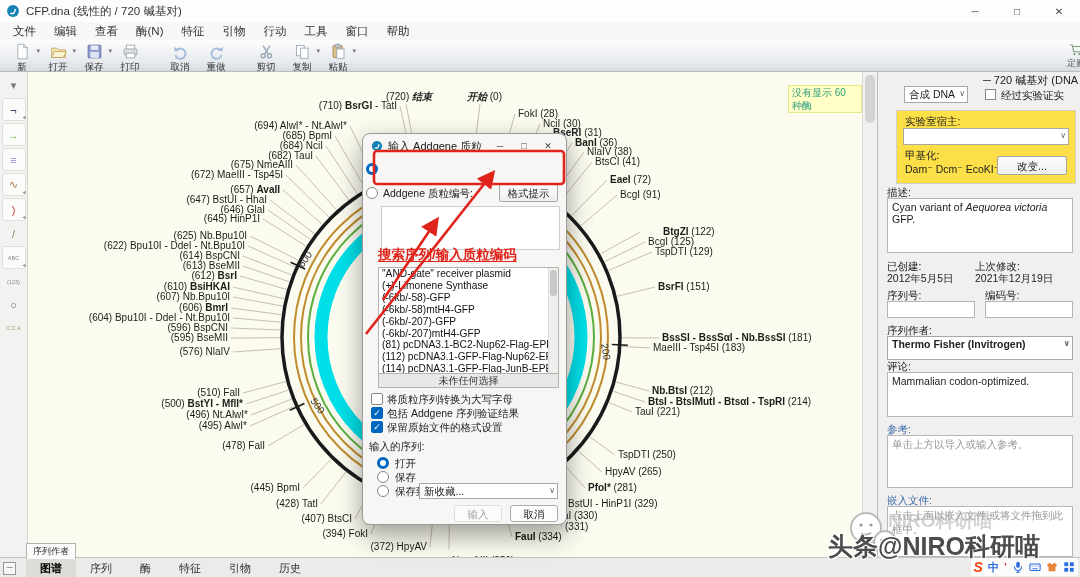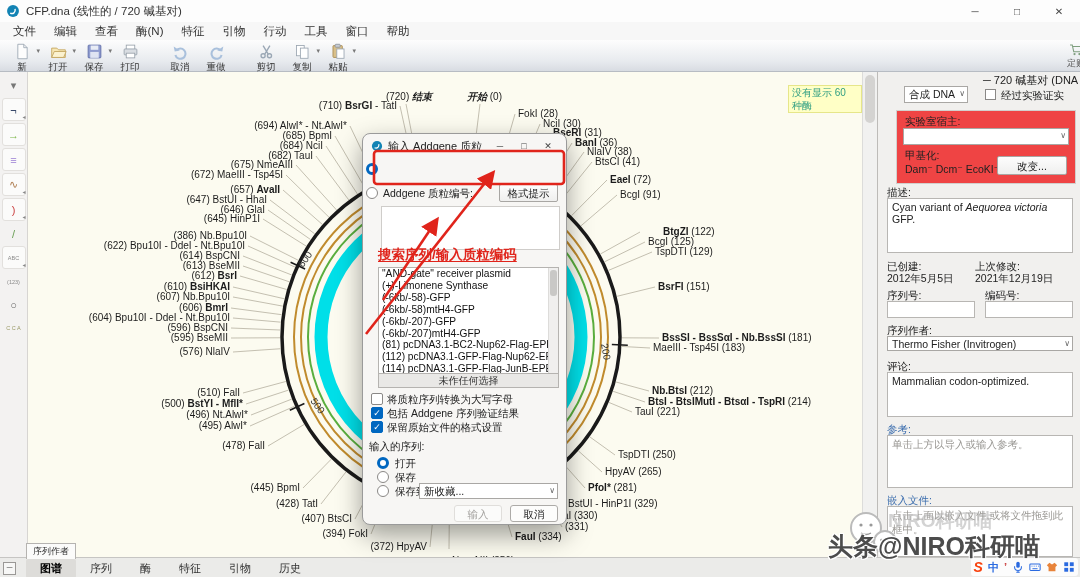--- a/index.html
+++ b/index.html
@@ -41,21 +41,21 @@
   #vscroll{position:absolute;left:862px;top:72px;width:15px;height:485px;background:#f1f1f0;border-left:1px solid #dcdcda;z-index:4;}
   #vscroll .thumb{position:absolute;left:2px;top:3px;width:10px;height:48px;background:#d4d3d1;border-radius:5px;}
   
   #panel{position:absolute;left:877px;top:72px;width:203px;height:485px;background:#f1f0ee;border-left:1px solid #bdbbb8;box-sizing:border-box;z-index:5;}
   #panel .plabel{position:absolute;font-size:10.5px;color:#222;white-space:nowrap;}
   #panel .bluelabel{color:#3a6cad;}
   .pbox{position:absolute;background:#fff;border:1px solid #b8b6b3;box-sizing:border-box;font-size:10.5px;padding:2px 4px;overflow:hidden;}
   .pcombo{position:absolute;background:#fff;border:1px solid #a9a7a4;box-sizing:border-box;font-size:10.5px;padding:1px 14px 0 4px;overflow:hidden;white-space:nowrap;}
   .pcombo:after{content:"∨";position:absolute;right:2px;top:2px;font-size:8px;color:#666;}
   .greyph{color:#9a9894;}
-  #groupbox{position:absolute;left:18px;top:38px;width:178px;height:72px;border:1px solid #d2d0cd;background:#ef4444;}
+  #groupbox{position:absolute;left:18px;top:38px;width:178px;height:72px;border:1px solid #d2d0cd;background:#fde047;}
   .pbtn{position:absolute;background:linear-gradient(#fdfdfd,#efefee);border:1px solid #a8a6a3;border-radius:2px;font-size:10.5px;text-align:center;box-sizing:border-box;}
   #bp-header{position:absolute;left:105px;top:1px;font-size:11px;color:#222;white-space:nowrap;}
   .pcheck{position:absolute;width:11px;height:11px;border:1px solid #8a8886;background:#fff;box-sizing:border-box;}
   
   #dialog{position:absolute;left:362px;top:133px;width:203px;height:390px;background:#f7f6f4;border:1px solid #9a9a9a;border-radius:8px;box-shadow:0 10px 26px rgba(0,0,0,.38);z-index:40;font-size:10.5px;}
   #dlg-title{position:absolute;left:0;top:0;width:100%;height:24px;display:flex;align-items:center;}
   #dlg-title .dicon{width:12px;height:12px;margin:0 5px 0 8px;}
   #dlg-title .dtext{font-size:11px;color:#222;}
   #dlg-btns{position:absolute;right:6px;top:0;height:24px;display:flex;}
   #dlg-btns .db{width:24px;height:24px;display:flex;align-items:center;justify-content:center;font-size:9px;color:#444;}
@@ -336,21 +336,21 @@
         <div class="enz" style="top: 48px; right: 515px;"><span>(694) AlwI* - Nt.AlwI*</span></div>
         <div class="enz" style="top: 58px; right: 530px;"><span>(685) BpmI</span></div>
         <div class="enz" style="top: 68px; right: 539px;"><span>(684) NciI</span></div>
         <div class="enz" style="top: 78px; right: 549px;"><span>(682) TauI</span></div>
         <div class="enz" style="top: 87px; right: 569px;"><span>(675) NmeAIII</span></div>
         <div class="enz" style="top: 97px; right: 579px;"><span>(672) MaeIII - Tsp45I</span></div>
         <div class="enz" style="top: 112px; right: 582px;"><span>(657) </span><b>AvaII</b></div>
         <div class="enz" style="top: 122px; right: 595px;"><span>(647) BstUI - HhaI</span></div>
         <div class="enz" style="top: 132px; right: 597px;"><span>(646) GlaI</span></div>
         <div class="enz" style="top: 141px; right: 602px;"><span>(645) HinP1I</span></div>
-        <div class="enz" style="top: 158px; right: 615px;"><span>(386) Nb.Bpu10I</span></div>
+        <div class="enz" style="top: 158px; right: 615px;"><span>(625) Nb.Bpu10I</span></div>
         <div class="enz" style="top: 168px; right: 617px;"><span>(622) Bpu10I - DdeI - Nt.Bpu10I</span></div>
         <div class="enz" style="top: 178px; right: 622px;"><span>(614) BspCNI</span></div>
         <div class="enz" style="top: 188px; right: 622px;"><span>(613) BseMII</span></div>
         <div class="enz" style="top: 198px; right: 625px;"><span>(612) </span><b>BsrI</b></div>
         <div class="enz" style="top: 209px; right: 632px;"><span>(610) </span><b>BsiHKAI</b></div>
         <div class="enz" style="top: 219px; right: 632px;"><span>(607) Nb.Bpu10I</span></div>
         <div class="enz" style="top: 230px; right: 634px;"><span>(606) </span><b>BmrI</b></div>
         <div class="enz" style="top: 240px; right: 632px;"><span>(604) Bpu10I - DdeI - Nt.Bpu10I</span></div>
         <div class="enz" style="top: 250px; right: 634px;"><span>(596) BspCNI</span></div>
         <div class="enz" style="top: 260px; right: 634px; padding-left: 44px;"><span>(595) BseMII</span></div>
@@ -419,21 +419,21 @@
     <span class="plabel" style="left:9px;top:200px;">2012年5月5日</span>
     <span class="plabel" style="left:97px;top:188px;">上次修改:</span>
     <span class="plabel" style="left:97px;top:200px;">2021年12月19日</span>
 
     <span class="plabel" style="left:9px;top:217px;">序列号:</span>
     <div class="pbox" style="left:9px;top:229px;width:88px;height:17px;"></div>
     <span class="plabel" style="left:107px;top:217px;">编码号:</span>
     <div class="pbox" style="left:107px;top:229px;width:88px;height:17px;"></div>
 
     <span class="plabel" style="left:9px;top:252px;">序列作者:</span>
-    <div class="pcombo" style="left:9px;top:264px;width:186px;height:15px;">Thermo Fisher (Invitrogen)</div>
+    <div class="pcombo" style="left:9px;top:264px;width:186px;height:24px;font-weight:bold;">Thermo Fisher (Invitrogen)</div>
 
     <span class="plabel" style="left:9px;top:288px;">评论:</span>
     <div class="pbox" style="left:9px;top:300px;width:186px;height:45px;">Mammalian codon-optimized.</div>
 
     <span class="plabel bluelabel" style="left:9px;top:351px;">参考:</span>
     <div class="pbox" style="left:9px;top:363px;width:186px;height:53px;"><span class="greyph">单击上方以导入或输入参考。</span></div>
 
     <span class="plabel bluelabel" style="left:9px;top:422px;">嵌入文件:</span>
     <div class="pbox" style="left:9px;top:434px;width:186px;height:51px;"><span class="greyph">点击上面以嵌入文件,或将文件拖到此框中。</span></div>
   </div>

